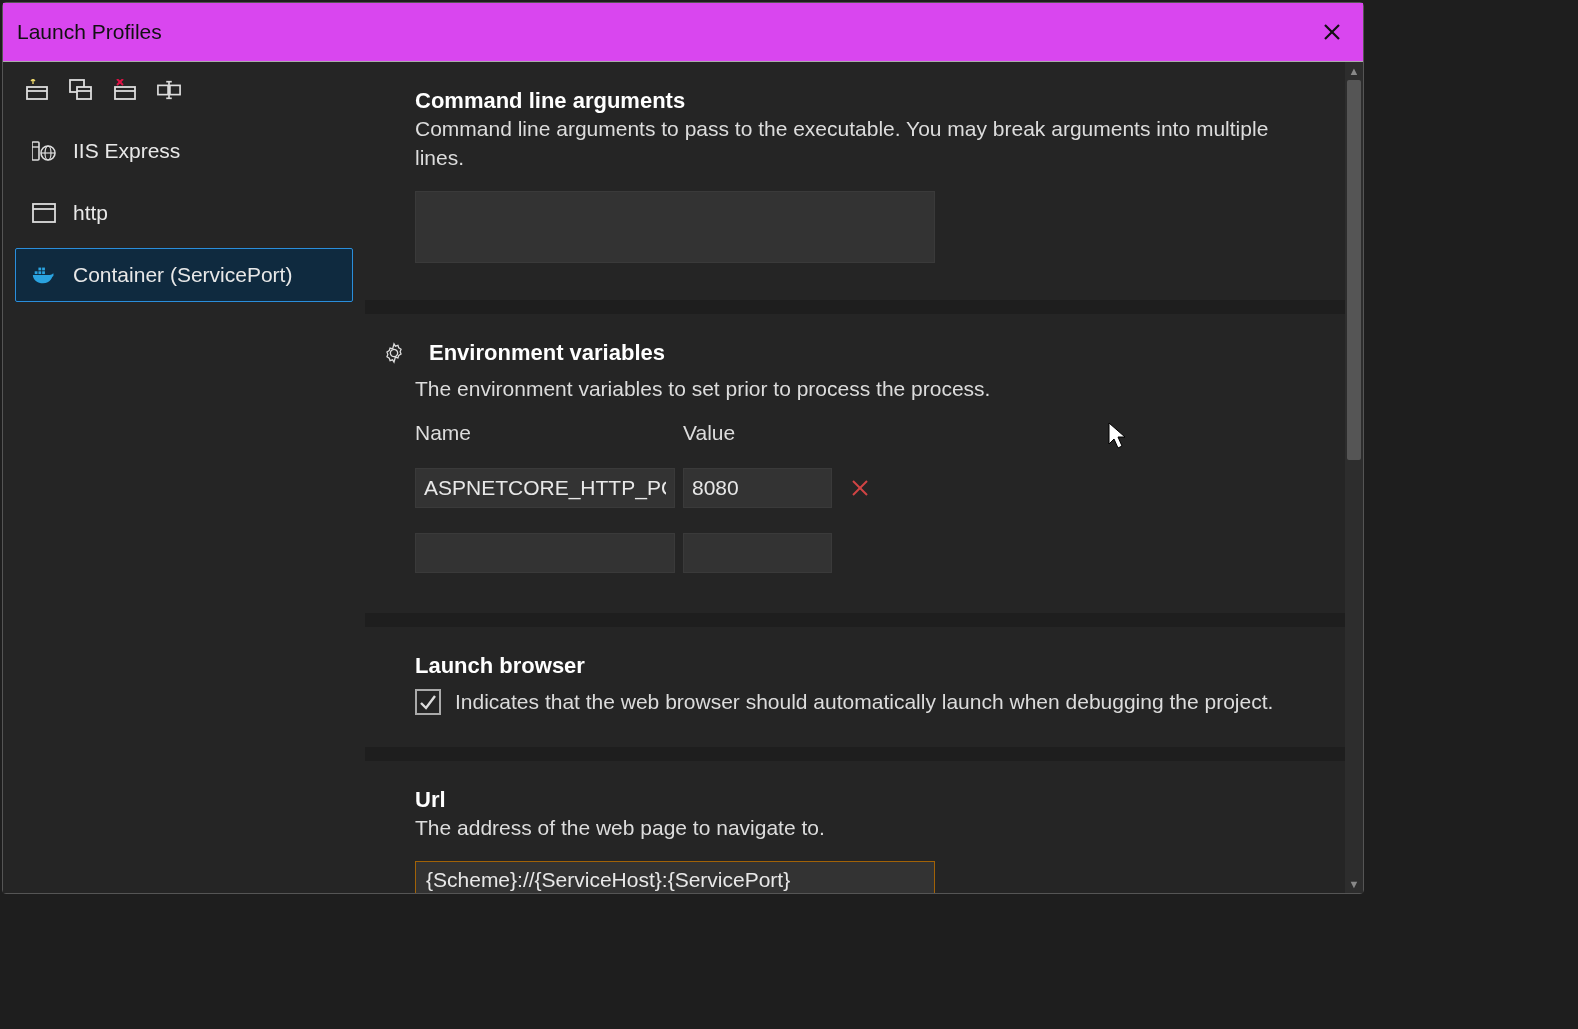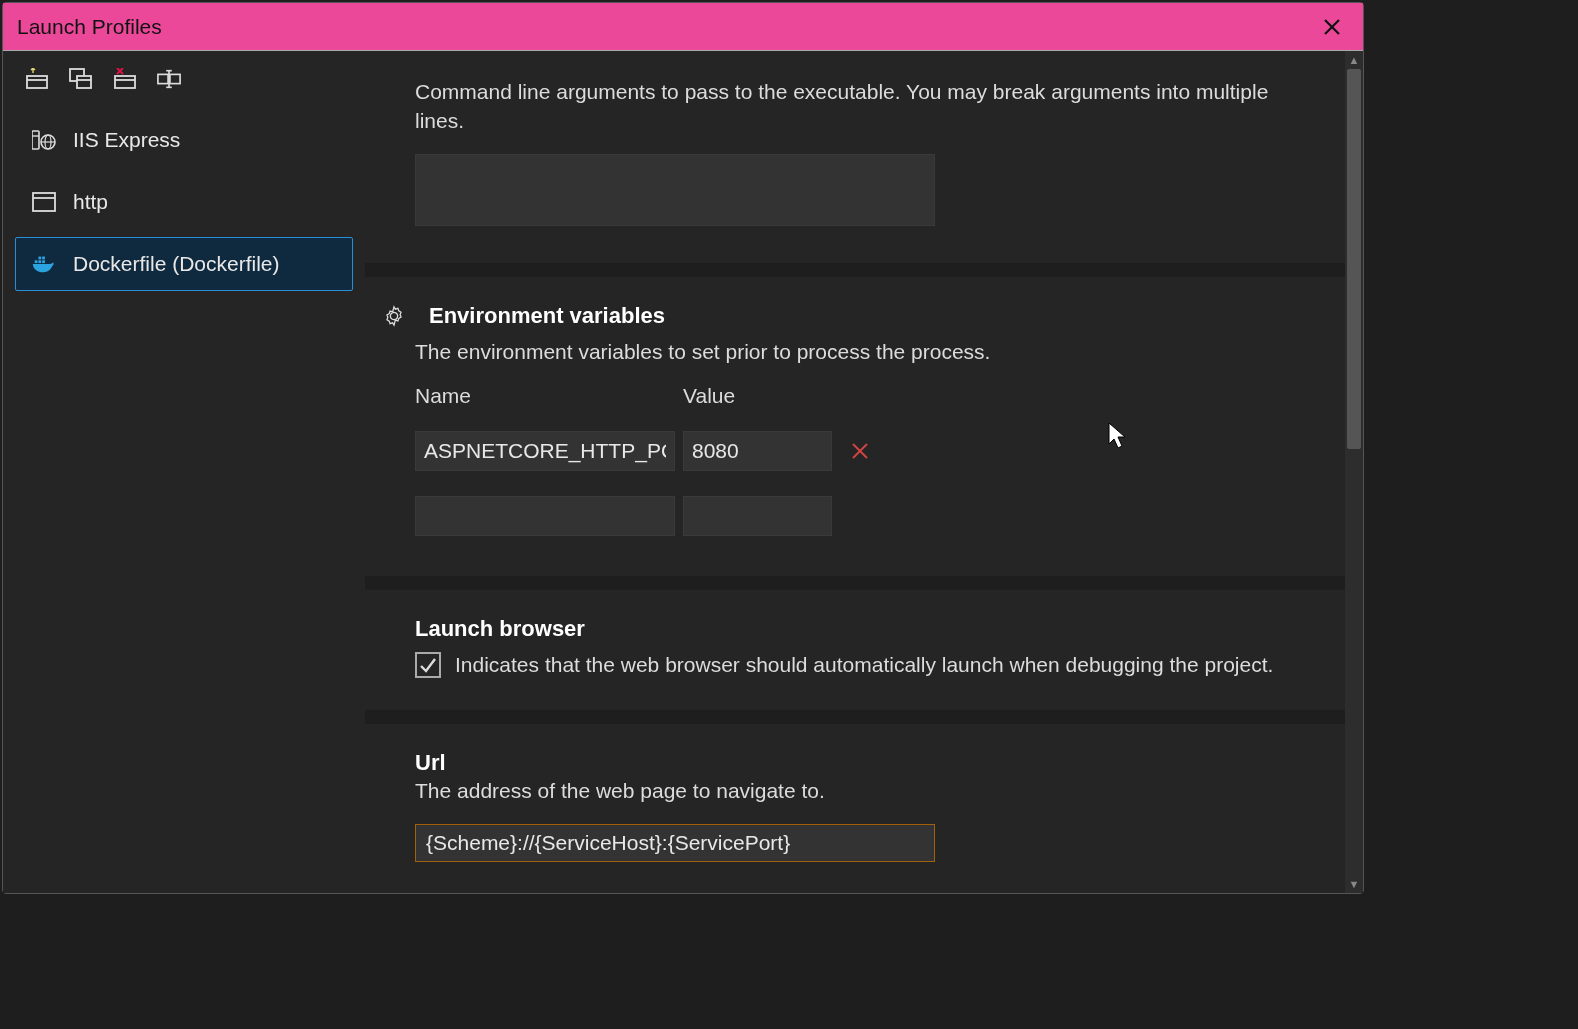--- a/index.html
+++ b/index.html
@@ -15,27 +15,27 @@
     width: 1362px;
     height: 892px;
     background: #1e1e1e;
     border: 1px solid #555;
     border-radius: 4px;
     display: flex;
     flex-direction: column;
     margin: 2px;
   }
   .titlebar {
-    background: #ec4899;
+    background: #d946ef;
     color: #111;
     display: flex;
     align-items: center;
     justify-content: space-between;
     padding: 6px 14px;
-    height: 48px;
+    height: 59px;
     border-bottom: 1px solid #aaa;
   }
   .titlebar .title {
     font-size: 21px;
     font-weight: 400;
   }
   .titlebar .close {
     font-size: 24px;
     font-weight: 300;
     width: 34px;
@@ -332,30 +332,31 @@
           <span class="profile-icon">
             <svg width="28" height="22" viewBox="0 0 28 22">
                 <path d="M2 11 h18 c2 0 4 -2 4 -2 c0 0 1 3 -1 4 c0 0 -2 7 -10 7 c-6 0 -11 -4 -11 -9 z" fill="#2aa3e0"></path>
                 <rect x="4" y="7" width="3" height="3" fill="#2aa3e0"></rect>
                 <rect x="8" y="7" width="3" height="3" fill="#2aa3e0"></rect>
                 <rect x="12" y="7" width="3" height="3" fill="#2aa3e0"></rect>
                 <rect x="8" y="3" width="3" height="3" fill="#2aa3e0"></rect>
                 <rect x="12" y="3" width="3" height="3" fill="#2aa3e0"></rect>
               </svg>
           </span>
-          <span>Dockerfile (Dockerfile)</span>
+          <span>Container (ServicePort)</span>
         </div>
       </div>
     </div>
 
     <div class="main">
       <div class="scroll-content">
 
         <div class="section">
           <div class="section-inner">
+            <h3>Command line arguments</h3>
             <p class="desc">Command line arguments to pass to the executable. You may break arguments into multiple lines.</p>
             <textarea class="textarea-field" style=""></textarea>
           </div>
         </div>
 
         <div class="section">
           <div class="section-inner">
             <div class="section-header">
               <span class="gear">
                 <svg width="22" height="22" viewBox="0 0 24 24">

